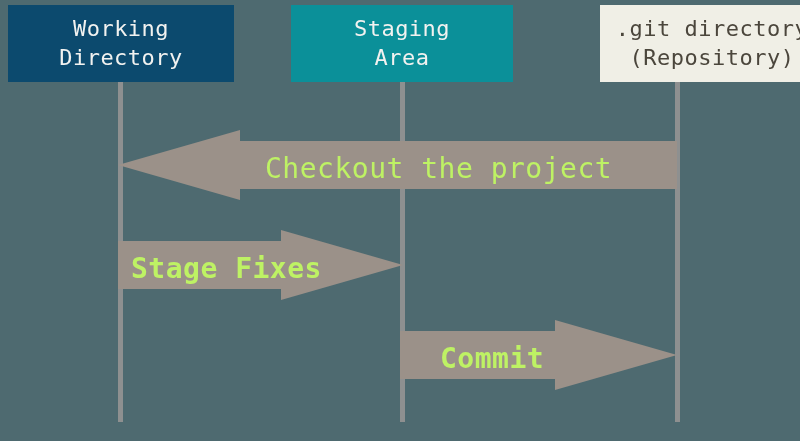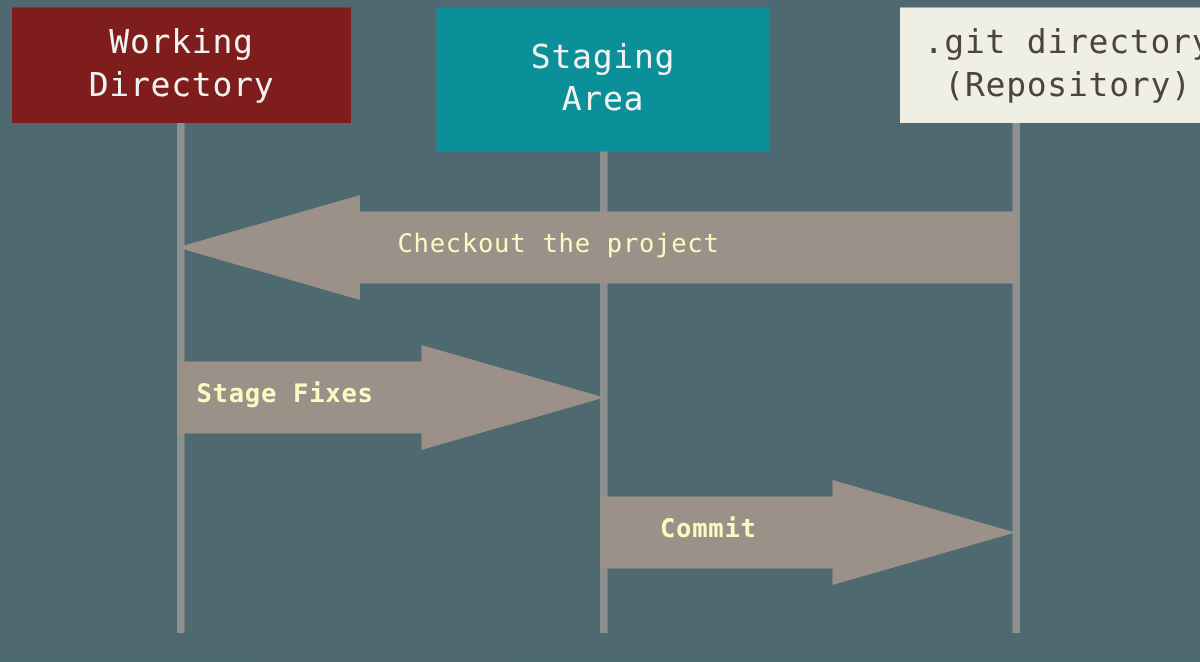--- a/index.html
+++ b/index.html
@@ -25,43 +25,43 @@
     display: flex;
     align-items: center;
     justify-content: center;
     text-align: center;
     line-height: 1.28;
     font-size: 22px;
     letter-spacing: 0.5px;
     white-space: pre-line;
   }
   .node-working {
-    background: #7f1d1d;
+    background: #0c4a6e;
     color: #f2f2f0;
   }
   .node-staging {
     background: #0b9099;
     color: #f2f2f0;
   }
   .node-repo {
     background: #f0efe6;
     color: #4b463c;
   }
   .arrow {
     position: absolute;
   }
   .arrow svg {
     display: block;
     width: 100%;
     height: 100%;
   }
   .arrow-label {
     position: absolute;
-    color: #fef9c3;
-    font-size: 17px;
+    color: #bef264;
+    font-size: 28px;
     letter-spacing: 0.5px;
     white-space: nowrap;
     line-height: 1;
   }
 </style>
 </head>
 <body>
 
 <div id="diagram">
 
@@ -86,19 +86,19 @@
   <div class="arrow" style="left:400px; top:319px; width:277px; height:72px;">
     <svg viewBox="0 0 277 72" preserveAspectRatio="none">
       <polygon points="277,36 155,1 155,12 0,12 0,60 155,60 155,71" fill="#9b9189"></polygon>
     </svg>
   </div>
   <div class="arrow-label" style="left:440px; top:345px;font-weight:bold;">Commit</div>
 
   <div class="node-box node-working" style="left:8px; top:5px; width:226px; height:77px;">Working
 Directory</div>
 
-  <div class="node-box node-staging" style="left:291px; top:5px; width:222px; height:96px;">Staging
+  <div class="node-box node-staging" style="left:291px; top:5px; width:222px; height:77px;">Staging
 Area</div>
 
   <div class="node-box node-repo" style="left:567px; top:5px; width:224px; height:77px;margin-left:33px;">.git directory
 (Repository)</div>
 
 </div>
 
 </body></html>

